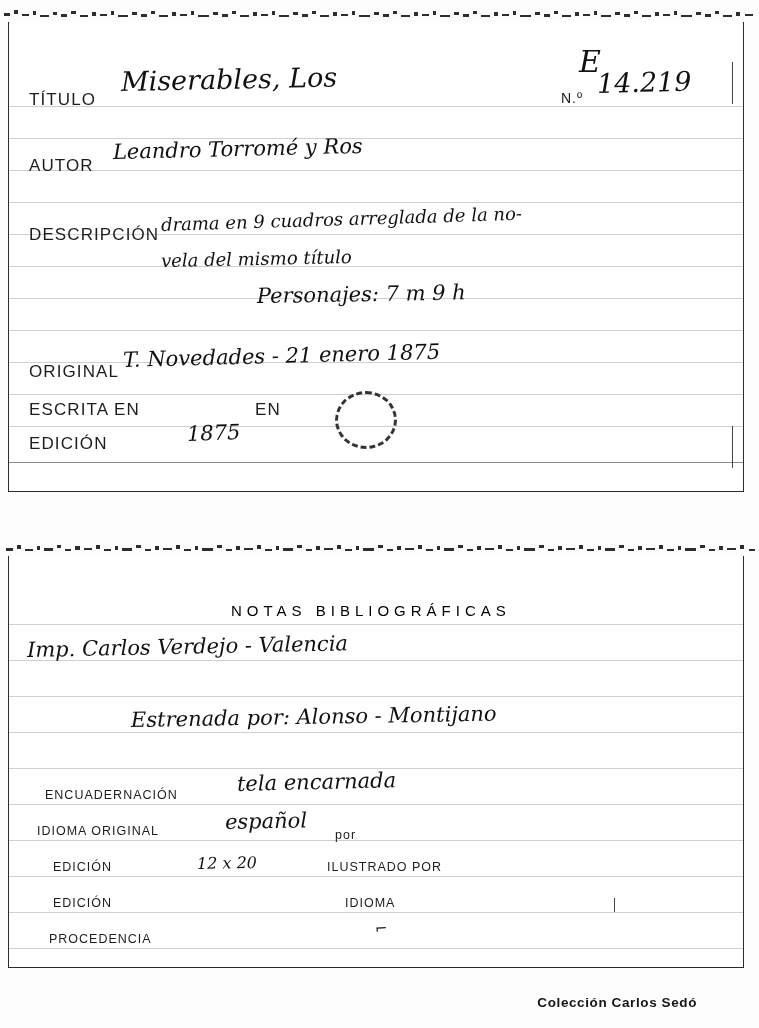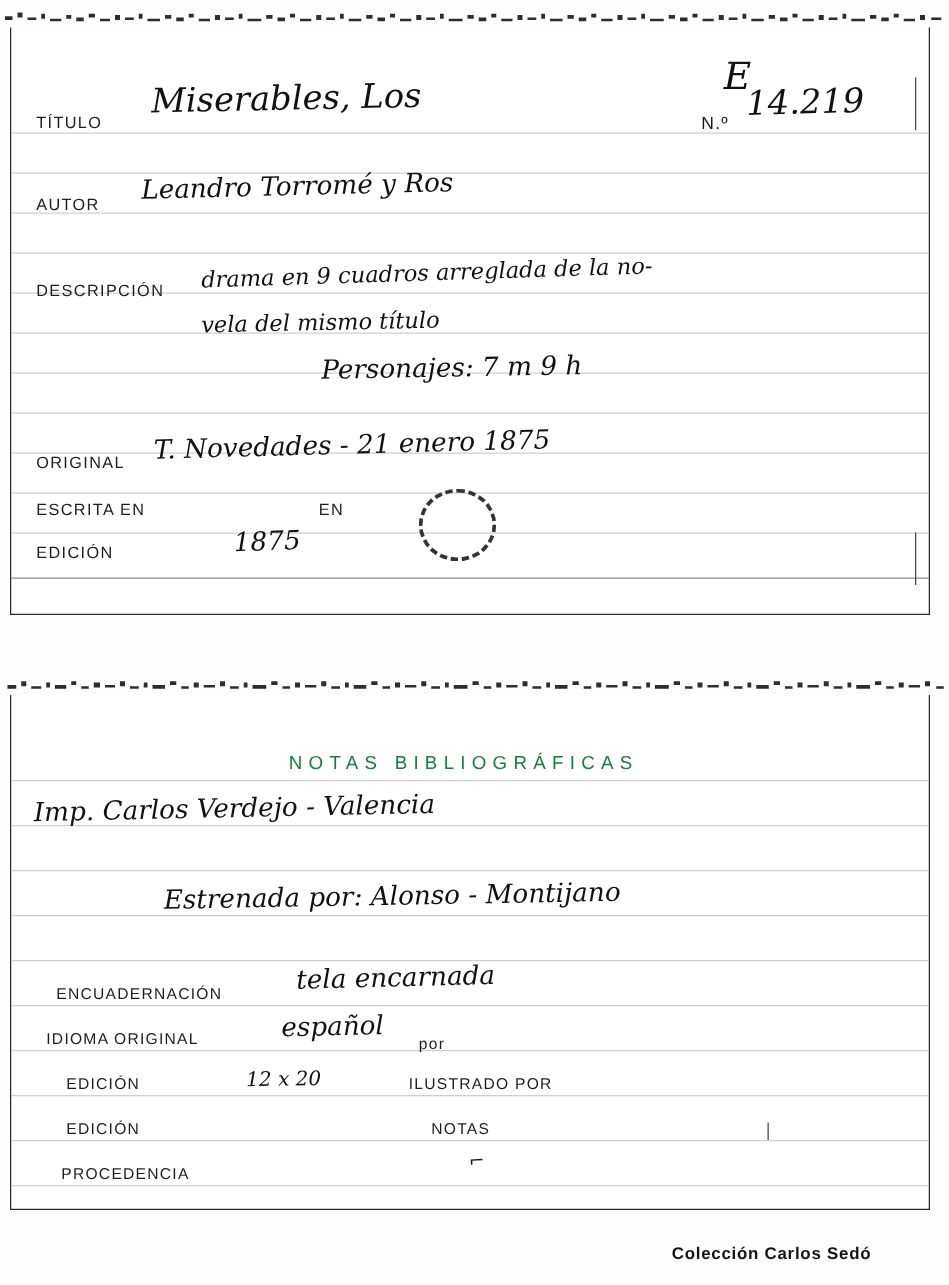--- a/index.html
+++ b/index.html
@@ -61,21 +61,21 @@
     position: absolute;
     left: 0;
     right: 0;
     height: 0;
     border-top: 1px solid #cfcfcf;
   }
   .rule.dark { border-top: 1px solid #8d8d8d; }
 
   .label {
     position: absolute;
-    font-size: 13px;
+    font-size: 17px;
     letter-spacing: 1.1px;
     color: #1d1d1d;
     white-space: nowrap;
   }
   .label.small {
     font-size: 12.5px;
     letter-spacing: 1.0px;
   }
 
   
@@ -104,21 +104,21 @@
     border: 3px solid #333;
     border-radius: 50%;
     border-style: dashed;
     box-sizing: border-box;
   }
 
   .notas-title {
     position: absolute;
     font-size: 15px;
     letter-spacing: 5px;
-    color: #15803d;
+    color: #000000;
     white-space: nowrap;
   }
 
   .footer {
     position: absolute;
     right: 62px;
     bottom: 18px;
     font-size: 13.5px;
     letter-spacing: 0.6px;
     font-weight: bold;
@@ -368,20 +368,20 @@
 
     <div class="label small" style="left:28px; top:268px;">IDIOMA ORIGINAL</div>
     <div class="hw mid" style="left:216px; top:254px; transform: rotate(-1.2deg);">español</div>
     <div class="label small" style="left:326px; top:272px;">por</div>
 
     <div class="label small" style="left:44px; top:304px;">EDICIÓN</div>
     <div class="hw sml" style="left:188px; top:298px; font-size:16px; transform: rotate(-1deg);">12 x 20</div>
     <div class="label small" style="left:318px; top:304px;">ILUSTRADO POR</div>
 
     <div class="label small" style="left:44px; top:340px;">EDICIÓN</div>
-    <div class="label small" style="left:336px; top:340px;">NOTAS</div>
+    <div class="label small" style="left:336px; top:340px;">IDIOMA</div>
 
     <div class="label small" style="left:40px; top:376px;">PROCEDENCIA</div>
     <div class="hw sml" style="left:366px; top:364px; font-size:15px; transform: rotate(-4deg);">⌐</div>
   </div>
 
   <div class="footer">Colección Carlos Sedó</div>
 </div>
 
 </body></html>

